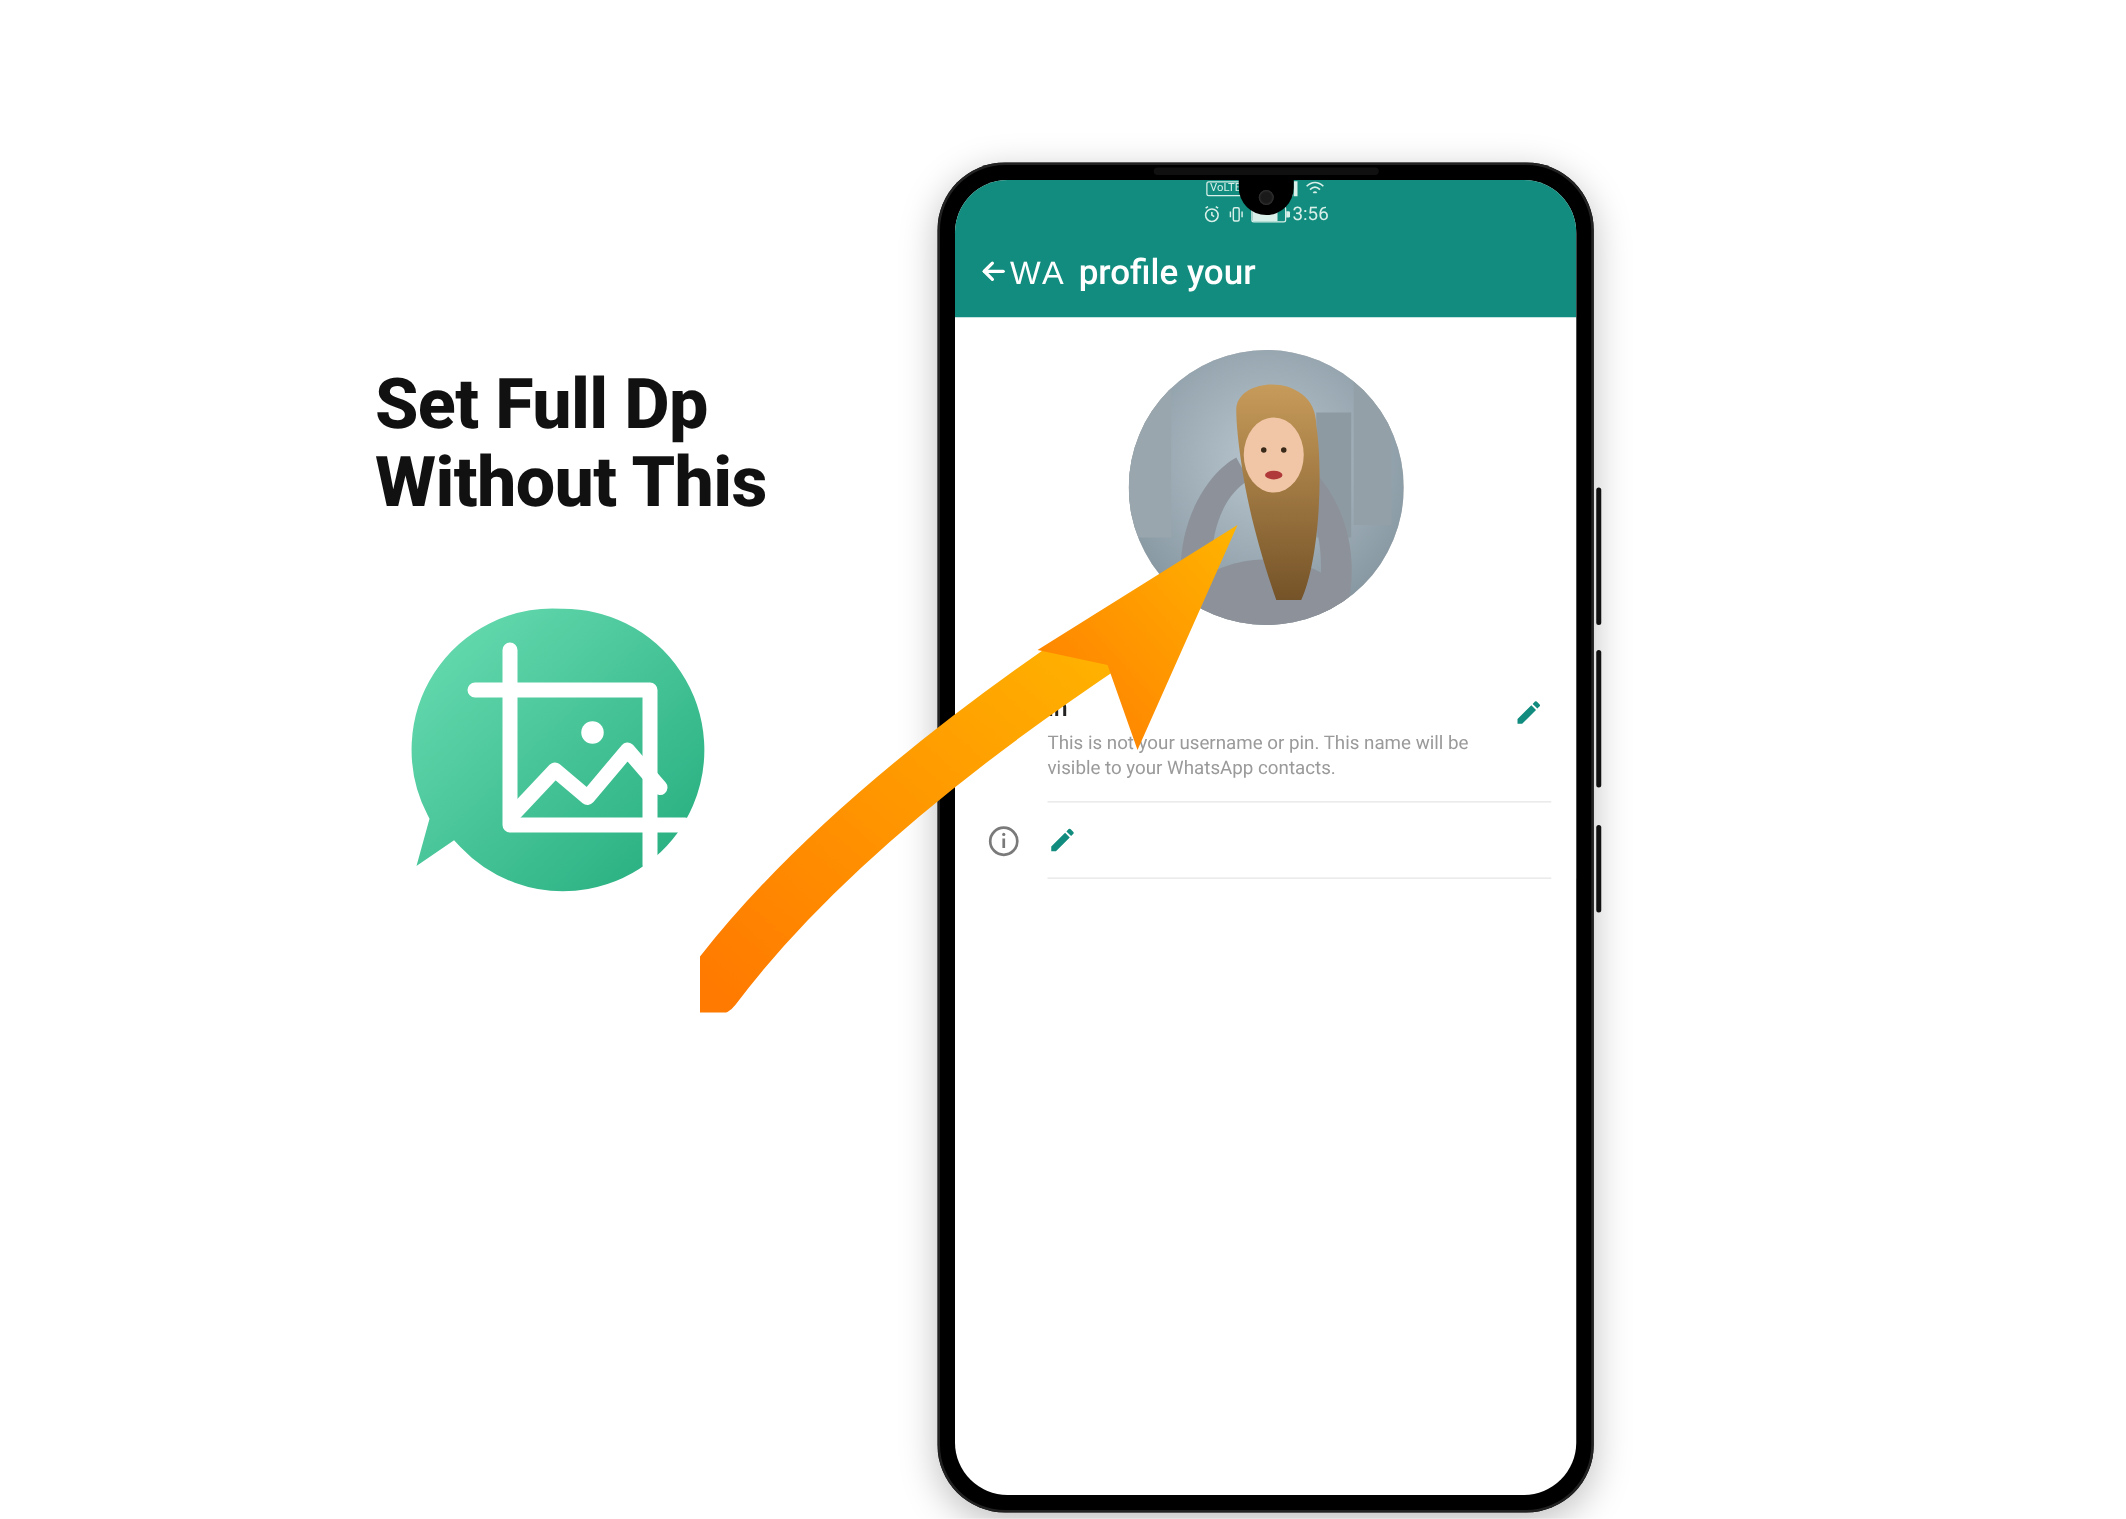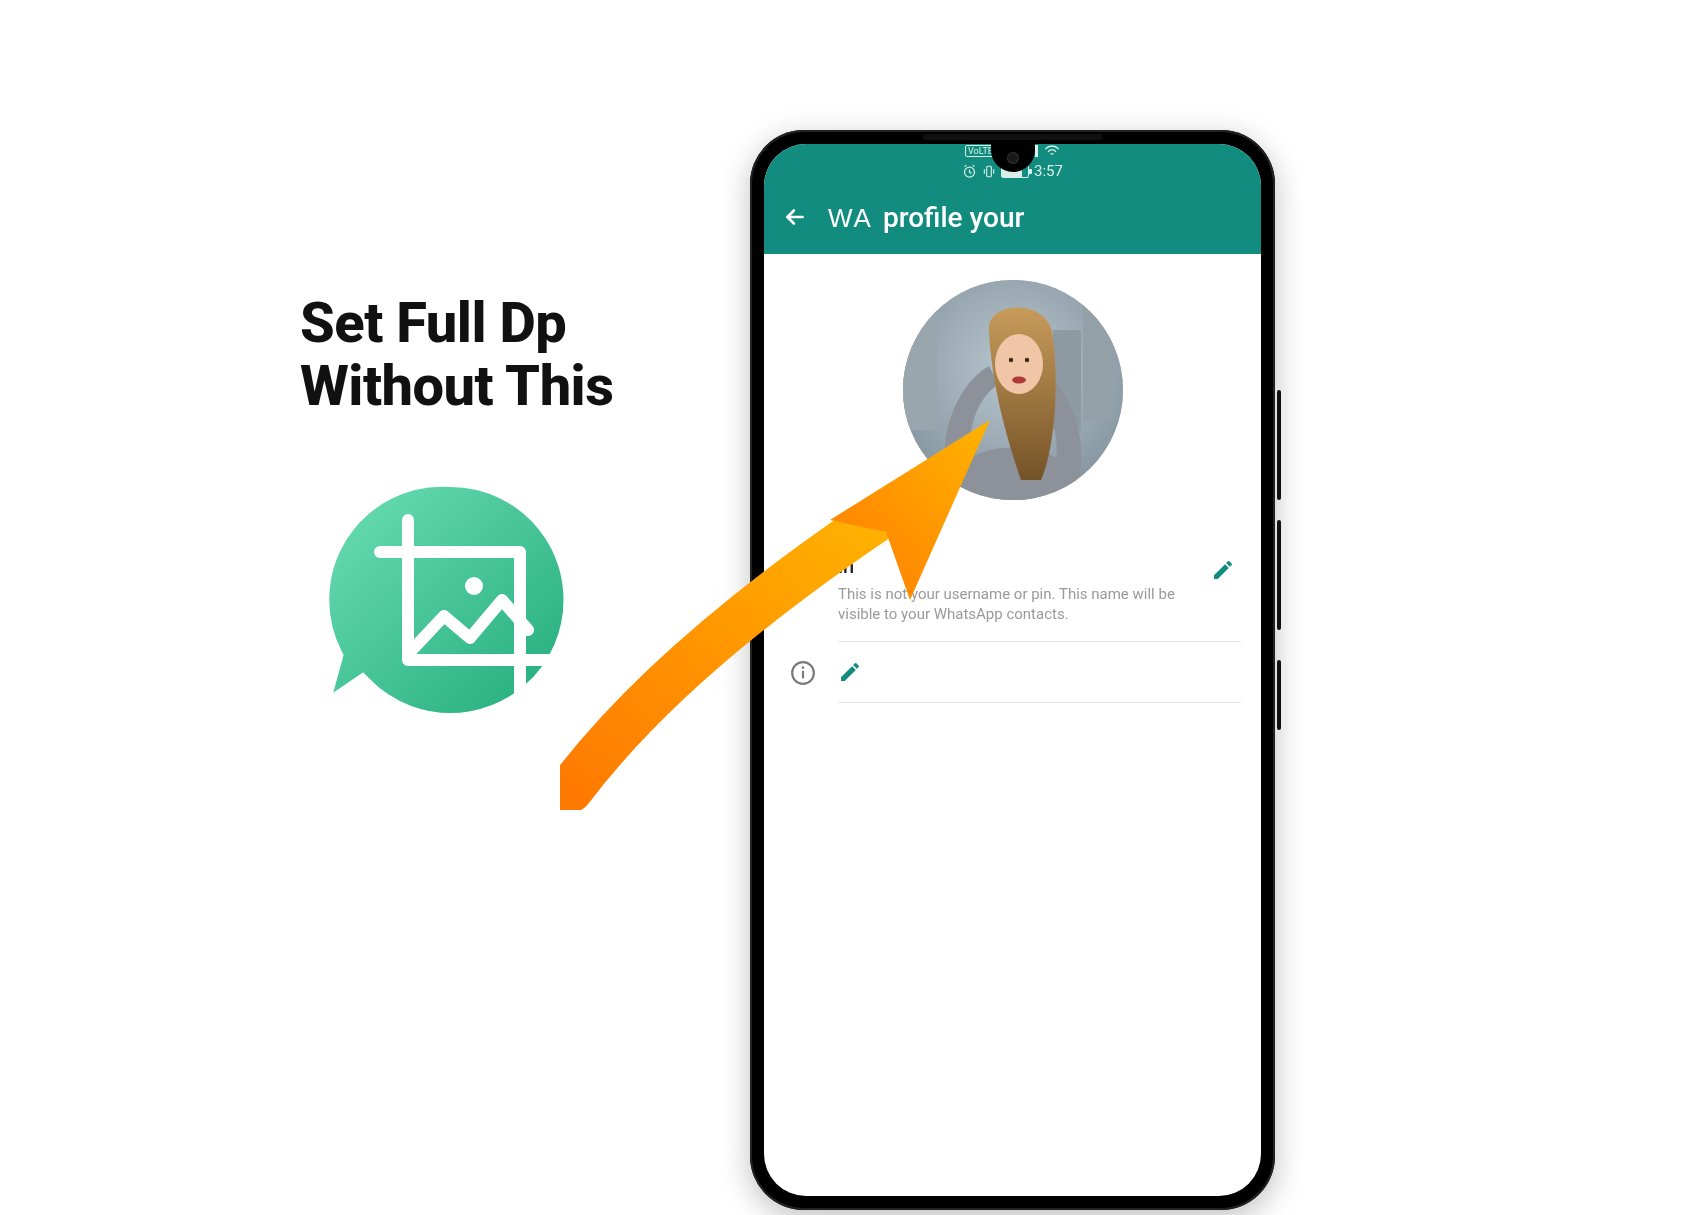--- a/index.html
+++ b/index.html
@@ -124,21 +124,20 @@
   }
   .batt::after{content:"";position:absolute;right:-4px;top:3px;width:3px;height:5px;background:#d9efe9;border-radius:0 1px 1px 0}
   .batt i{display:block;height:100%;width:75%;background:#d9efe9}
 
   
   .appbar{
     height:74px;
     background:#128C7E;
     display:flex;
     align-items:center;
-    gap:20px;
     padding:0 18px;
     color:#fff;
   }
   .back-arrow{width:26px;height:26px;cursor:pointer;flex:none}
   .appbar-title{
     display:flex;align-items:baseline;gap:10px;
     font-size:28px;font-weight:500;
   }
   .wa-text{font-family:Arial,sans-serif;font-weight:400;letter-spacing:2px;font-size:26px}
 
@@ -251,21 +250,21 @@
             <path d="M12 9v4l3 2"></path>
             <path d="M4 4l3-2M20 4l-3-2"></path>
         </svg>
         <svg width="14" height="15" viewBox="0 0 24 24" fill="none" stroke="#d9efe9" stroke-width="2">
           <rect x="8" y="3" width="8" height="18" rx="2"></rect>
             <path d="M4 8v8M20 8v8"></path>
         </svg>
         <span class="batt">
             <i></i>
           </span>
-        <span>3:57</span>
+        <span>3:56</span>
       </div>
     </div>
 
     <div class="appbar">
       <svg class="back-arrow" viewBox="0 0 24 24" fill="none" stroke="#fff" stroke-width="2.4" stroke-linecap="round" stroke-linejoin="round">
         <path d="M19 12H5"></path>
           <path d="M11 18l-6-6 6-6"></path>
       </svg>
       <div class="appbar-title">
         <span class="wa-text">WA</span>

